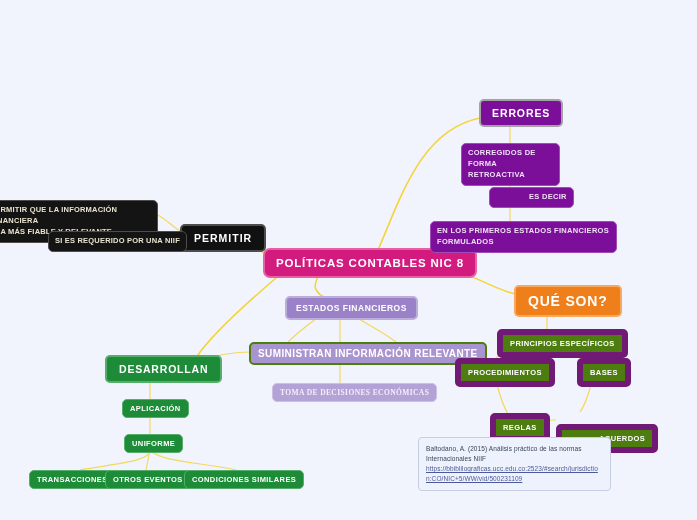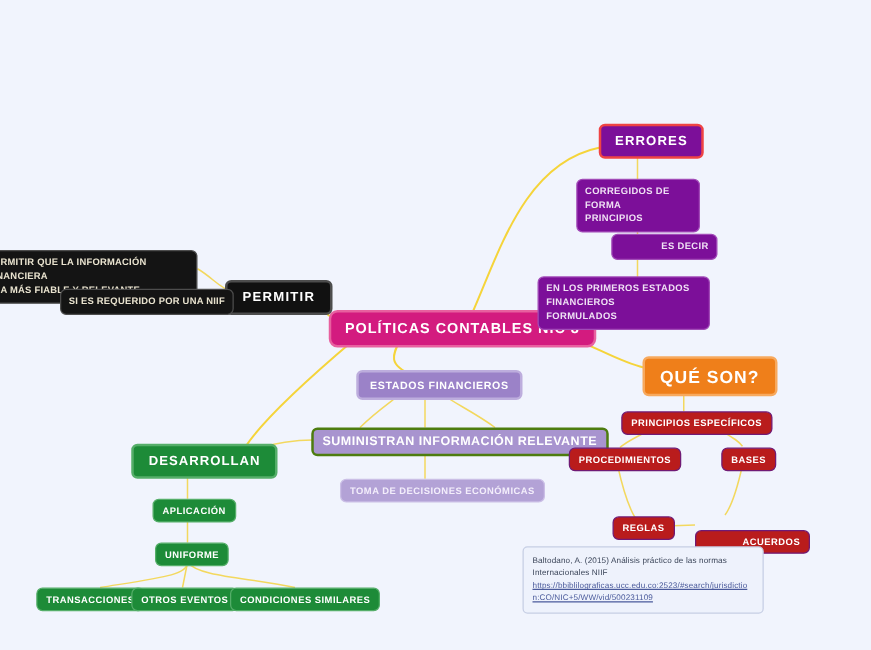--- a/index.html
+++ b/index.html
@@ -46,21 +46,21 @@
     font-weight: bold;
     font-size: 11.5px;
     padding: 7px 11px;
     letter-spacing: 0.8px;
     border-radius: 7px;
   }
 
   
   .n-purple-main {
     background: #7c0f99;
-    border: 2px solid #ef4444;
+    border: 2px solid #a3a3a3;
     color: #ffffff;
     font-weight: bold;
     font-size: 10.5px;
     padding: 6px 11px;
     letter-spacing: 0.9px;
   }
   .n-purple {
     background: #7c0f99;
     border: 1px solid #a24bb8;
     color: #efe0f4;
@@ -125,22 +125,22 @@
     background: #ef7f1a;
     border: 2px solid #f5a košt;
     border: 2px solid #f7a95e;
     color: #ffffff;
     font-weight: bold;
     font-size: 14px;
     padding: 6px 12px;
     letter-spacing: 0.8px;
   }
   .n-orange {
-    background: #b91c1c;
-    border: 1px solid #701a75;
+    background: #4d7c0f;
+    border: 6px solid #701a75;
     color: #ffffff;
     font-size: 7.5px;
     font-weight: bold;
     padding: 4px 7px;
     letter-spacing: 0.4px;
   }
 
   
   .n-black-main {
     background: #111111;
@@ -229,39 +229,39 @@
       <path d="M 527 421 L 556 420"></path>
       <path d="M 455 358 C 430 352 410 350 396 352"></path>
     </g>
   </svg>
 
   <div class="node n-root" style="left:263px; top:248px;">POLÍTICAS CONTABLES NIC 8</div>
 
   <div class="node n-purple-main" style="left:479px; top:99px;">ERRORES</div>
 
   <div class="node n-purple" style="left:461px; top:143px; width:99px;">CORREGIDOS DE FORMA
-PRINCIPIOS</div>
+RETROACTIVA</div>
 
   <div class="node n-purple" style="left:489px; top:187px;padding-left:39px;">ES DECIR</div>
 
-  <div class="node n-purple" style="left:430px; top:221px; width:138px;">EN LOS PRIMEROS ESTADOS FINANCIEROS
+  <div class="node n-purple" style="left:430px; top:221px; width:187px;">EN LOS PRIMEROS ESTADOS FINANCIEROS
 FORMULADOS</div>
 
   <div class="node n-black-main" style="left:180px; top:224px;">PERMITIR</div>
 
   <div class="node n-black" style="left:-17px; top:200px; width:175px;">PERMITIR QUE LA INFORMACIÓN FINANCIERA
 SEA MÁS FIABLE Y RELEVANTE</div>
 
   <div class="node n-black" style="left:36px; top:231px;margin-left:12px;">SI ES REQUERIDO POR UNA NIIF</div>
 
   <div class="node n-lav-main" style="left:285px; top:296px;">ESTADOS FINANCIEROS</div>
 
   <div class="node n-lav" style="left:249px; top:342px;">SUMINISTRAN INFORMACIÓN RELEVANTE</div>
 
-  <div class="node n-lav-light" style="left:272px; top:383px;">TOMA DE DECISIONES ECONÓMICAS</div>
+  <div class="node n-lav-light" style="left:272px; top:383px;font-family:Liberation Serif, serif;">TOMA DE DECISIONES ECONÓMICAS</div>
 
   <div class="node n-green-main" style="left:105px; top:355px;">DESARROLLAN</div>
 
   <div class="node n-green" style="left:122px; top:399px;">APLICACIÓN</div>
 
   <div class="node n-green" style="left:124px; top:434px;">UNIFORME</div>
 
   <div class="node n-green" style="left:29px; top:470px;">TRANSACCIONES</div>
 
   <div class="node n-green" style="left:105px; top:470px;">OTROS EVENTOS</div>

